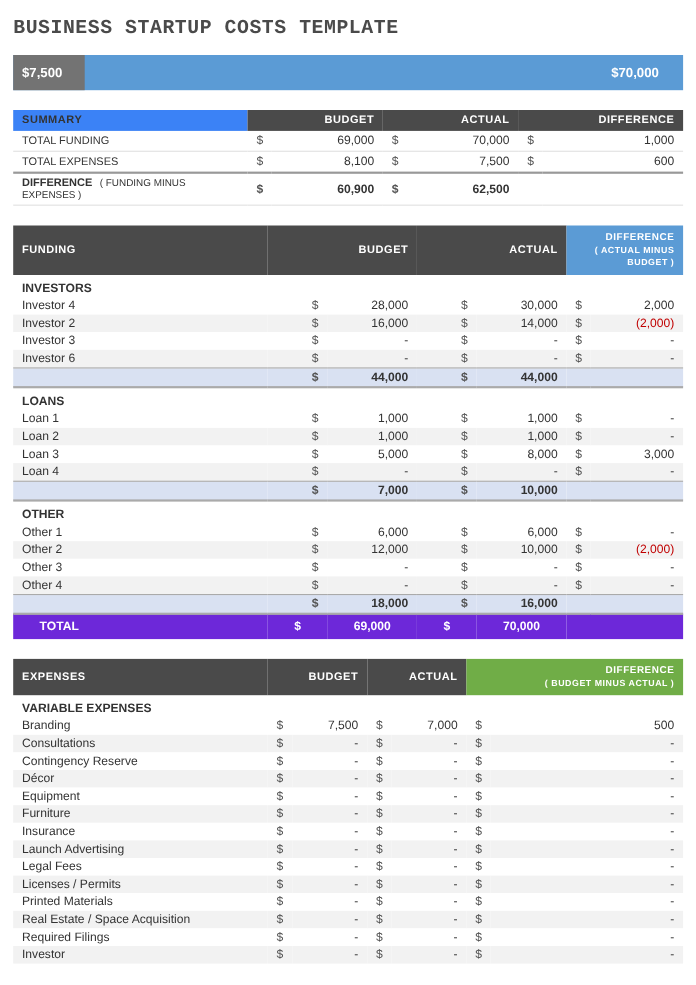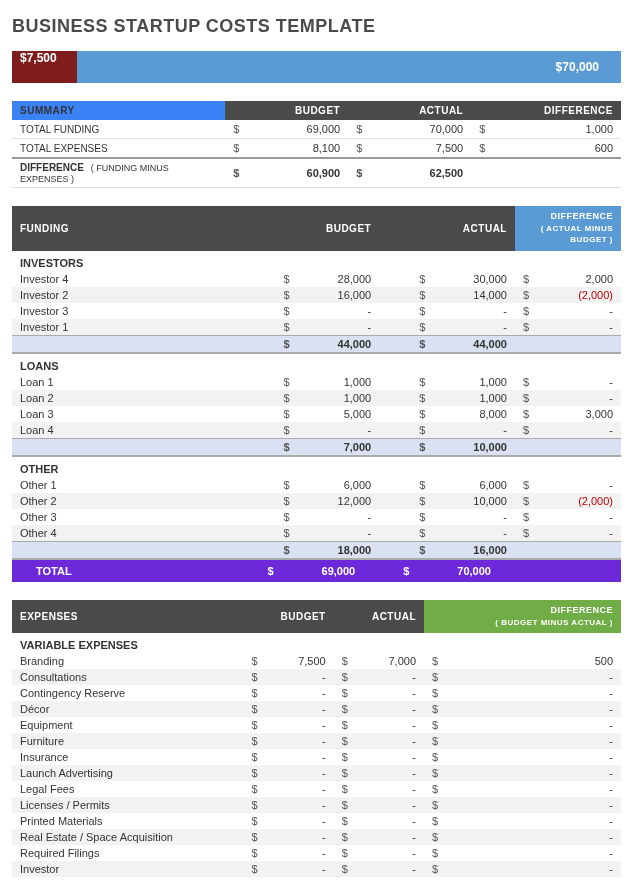--- a/index.html
+++ b/index.html
@@ -10,37 +10,38 @@
       color: #333;
       width: 633px;
       padding: 16px 12px;
     }
     h1 {
       font-size: 18px;
       font-weight: bold;
       color: #4a4a4a;
       margin-bottom: 14px;
       letter-spacing: 0.5px;
+      font-family: Liberation Mono, monospace;
     }
 
     
     .progress-bar-container {
       background: #5b9bd5;
       height: 32px;
       width: 100%;
       position: relative;
       margin-bottom: 18px;
       display: flex;
       align-items: center;
     }
     .progress-bar-fill {
-      background: #7f1d1d;
+      background: #737373;
       height: 100%;
       display: flex;
-      align-items: flex-start;
+      align-items: center;
       padding-left: 8px;
       color: #fff;
       font-weight: bold;
       font-size: 12px;
       white-space: nowrap;
     }
     .progress-bar-total {
       position: absolute;
       right: 22px;
       color: #fff;
@@ -252,21 +253,21 @@
       <tr class="white">
       <td>Investor 3</td>
       <td class="dollar">$</td>
       <td>-</td>
       <td class="dollar">$</td>
       <td>-</td>
       <td class="dollar">$</td>
       <td class="">-</td>
     </tr>
       <tr class="striped">
-      <td>Investor 1</td>
+      <td>Investor 6</td>
       <td class="dollar">$</td>
       <td>-</td>
       <td class="dollar">$</td>
       <td>-</td>
       <td class="dollar">$</td>
       <td class="">-</td>
     </tr>
       <tr class="subtotal-row">
     <td></td>
     <td class="dollar">$</td>

